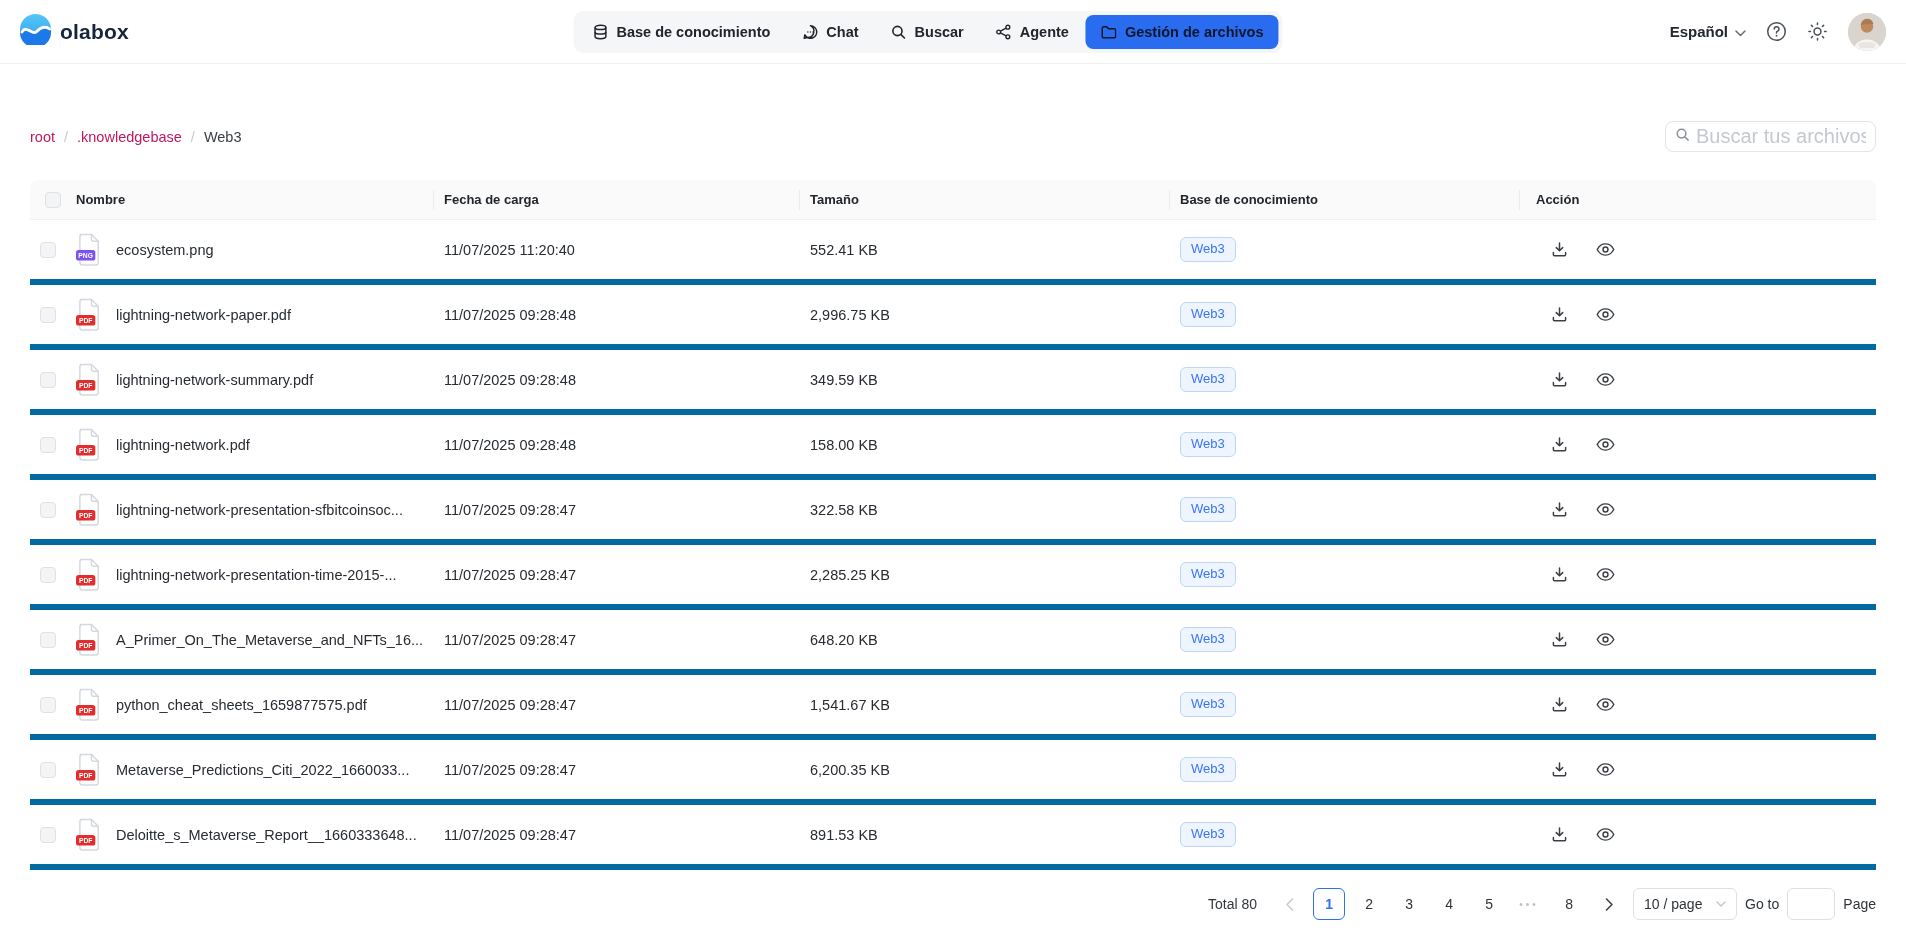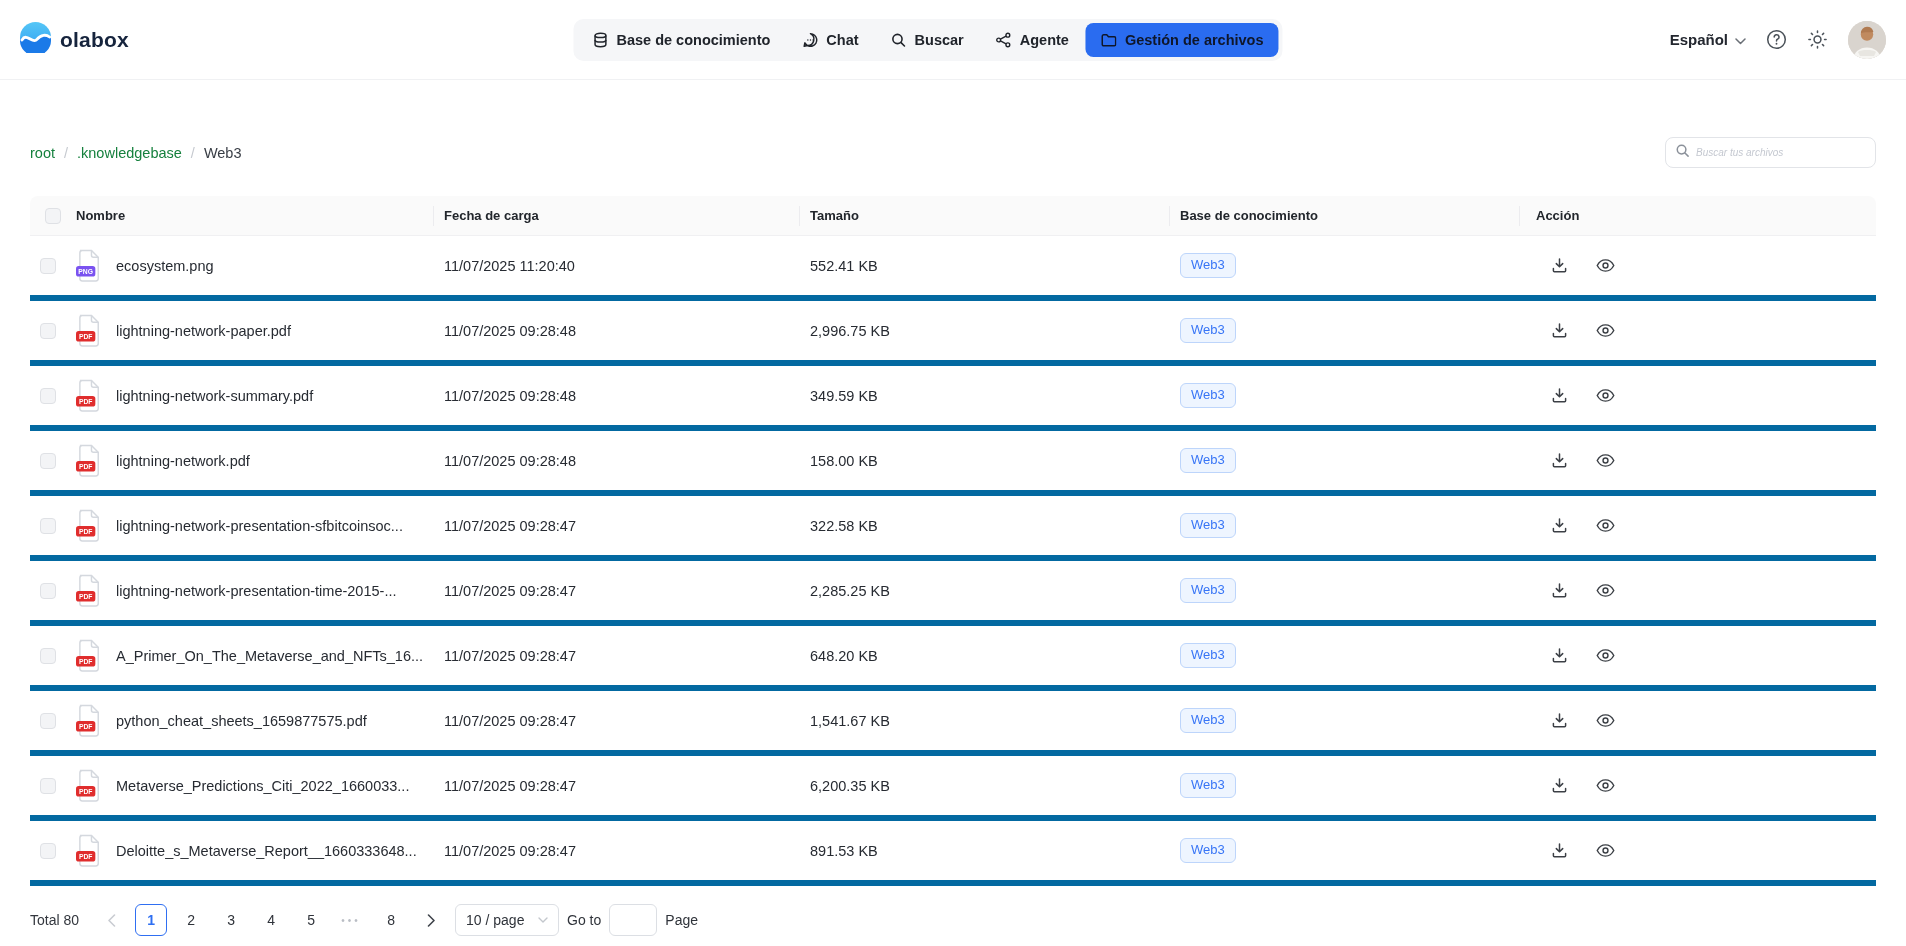--- a/index.html
+++ b/index.html
@@ -3,49 +3,49 @@
 <meta charset="utf-8">
 <style>
   * { margin:0; padding:0; box-sizing:border-box; }
   html,body { width:1906px; height:946px; }
   body {
     font-family:"Liberation Sans", sans-serif;
     background:#ffffff; color:#23272e; overflow:hidden; position:relative;
   }
 
   
-  .header { height:80px; display:flex; align-items:center; padding:0 20px;
+  .header { height:64px; display:flex; align-items:center; padding:0 20px;
     border-bottom:1px solid #f0f1f3; background:#fff; position:relative; }
   .brand { display:flex; align-items:center; gap:9px; }
   .brand-name { font-size:21px; font-weight:700; color:#16243d; letter-spacing:.2px; }
 
   .nav-pill { position:absolute; left:calc(50% - 25px); transform:translateX(-50%);
     display:flex; align-items:center; background:#f5f6f8; border-radius:10px; padding:4px; gap:2px; }
   .nav-item { display:flex; align-items:center; gap:8px; padding:9px 15px;
     font-size:14.5px; font-weight:700; color:#20242b; border-radius:8px; cursor:pointer; white-space:nowrap; }
   .nav-item .nav-icon { display:flex; align-items:center; }
   .nav-item svg { stroke:currentColor; }
   .nav-item.active { background:#2a6cf0; color:#0f172a; }
 
   .header-right { margin-left:auto; display:flex; align-items:center; gap:20px; }
   .lang { display:flex; align-items:flex-start; gap:7px; font-size:15px; font-weight:700; color:#23272f; cursor:pointer; }
   .icon-btn { display:flex; align-items:center; color:#4b5259; cursor:pointer; }
   .avatar { width:38px; height:38px; border-radius:50%; overflow:hidden; background:#ddd8d2; cursor:pointer; }
 
   
   .toolbar { margin:0 30px; padding-top:57px; display:flex; align-items:center; justify-content:space-between; }
   .breadcrumb { font-size:14.5px; display:flex; align-items:center; }
-  .crumb-link { color:#15803d; cursor:pointer; text-decoration:none; }
+  .crumb-link { color:#be185d; cursor:pointer; text-decoration:none; }
   .crumb-current { color:#383d45; }
   .crumb-sep { color:#c6cad0; margin:0 9px; }
   .search-box { width:211px; height:31px; border:1px solid #e2e4e8; border-radius:8px;
     display:flex; align-items:center; padding:0 9px; gap:6px; background:#fff; }
   .search-box svg { stroke:#8b919a; flex:none; }
-  .search-box input { border:none; outline:none; width:100%; font-size:10px;
-    font-family:"Liberation Sans", sans-serif; color:#b91c1c; background:transparent;font-style:italic; }
+  .search-box input { border:none; outline:none; width:100%; font-size:20px;
+    font-family:"Liberation Sans", sans-serif; color:#b91c1c; background:transparent; }
   .search-box input::placeholder { color:#c4c8d0; }
 
   
   .table { margin:28px 30px 0; }
   .thead, .trow { display:grid; grid-template-columns:36px 368px 366px 370px 350px 1fr; align-items:center; }
   .thead { background:#fafafa; height:40px; border-radius:8px 8px 0 0;
     font-size:13px; font-weight:700; color:#22262c; border-bottom:1px solid #f0f0f2; }
   .thead .cell { position:relative; padding-left:10px; }
   .thead .cell.sep::after { content:""; position:absolute; right:0; top:50%; transform:translateY(-50%);
     width:1px; height:20px; background:#ececef; }
@@ -55,21 +55,21 @@
   .cell-check { display:flex; justify-content:center; padding-left:0; }
   .checkbox { width:16px; height:16px; border-radius:4px; background:#f3f4f6; border:1px solid #dfe1e5; cursor:pointer; }
   .cell-name { display:flex; align-items:center; gap:11px; overflow:hidden; white-space:nowrap; }
   .file-icon { display:flex; flex:none; }
   .kb-badge { display:inline-block; padding:3px 10px 4px; font-size:13px; color:#3875f6;
     background:#eef5ff; border:1px solid #bdd5fb; border-radius:6px; line-height:1.2; }
   .cell-actions { display:flex; align-items:center; gap:28px; padding-left:31px; }
   .action { display:flex; align-items:center; cursor:pointer; color:#3c4046; }
 
   
-  .pagination { margin:18px 30px 0; display:flex; align-items:center; 
+  .pagination { margin:18px 30px 0; display:flex; align-items:center; justify-content:flex-end;
     gap:8px; font-size:14px; color:#2f333a; }
   .pg-total { margin-right:8px; color:#33373e; }
   .pg-btn { min-width:32px; height:32px; border-radius:6px; display:flex; align-items:center;
     justify-content:center; cursor:pointer; background:#fff; border:1px solid transparent; }
   .pg-btn.active { border-color:#2f6ff2; color:#2f6ff2; font-weight:700; }
   .pg-btn.disabled { color:#c9ccd2; cursor:default; }
   .pg-ellipsis { color:#b9bdc4; font-size:10px; letter-spacing:3px; }
   .pg-size { width:104px; height:32px; border:1px solid #dcdfe4; border-radius:6px; display:flex;
     align-items:center; justify-content:space-between; padding:8px 10px; cursor:pointer; background:#fff; }
   .pg-size svg { stroke:#c3c7cd; }

